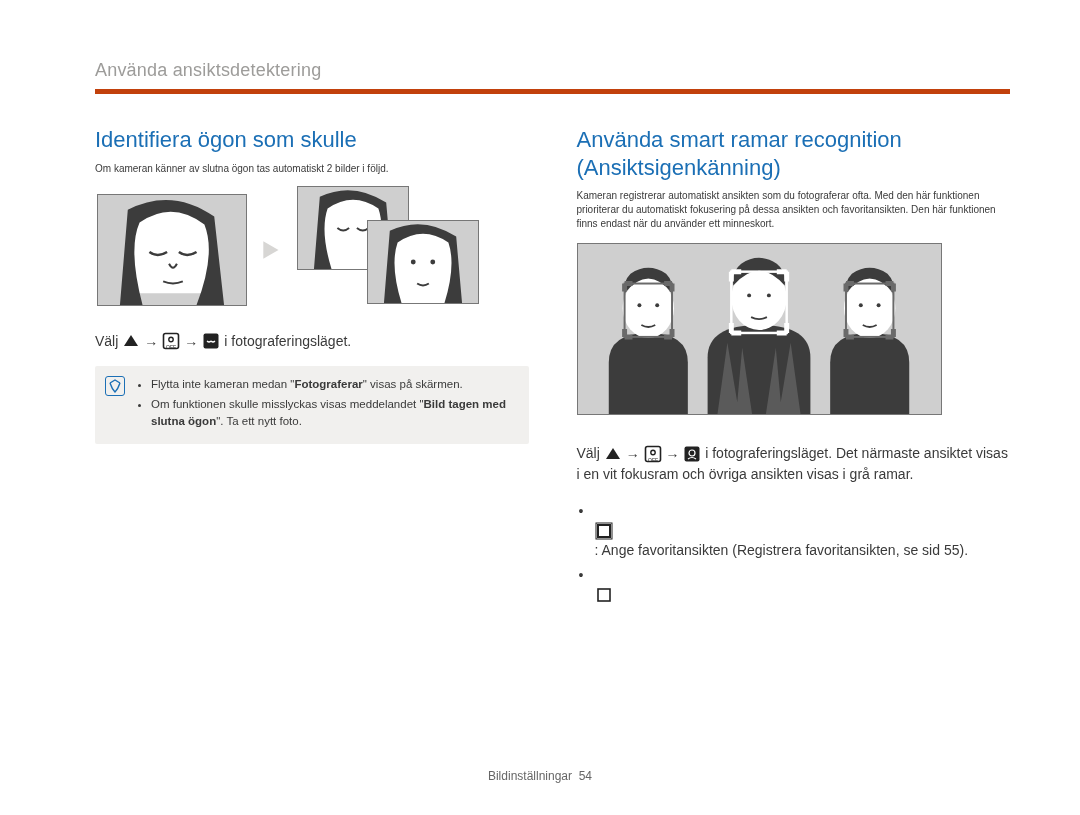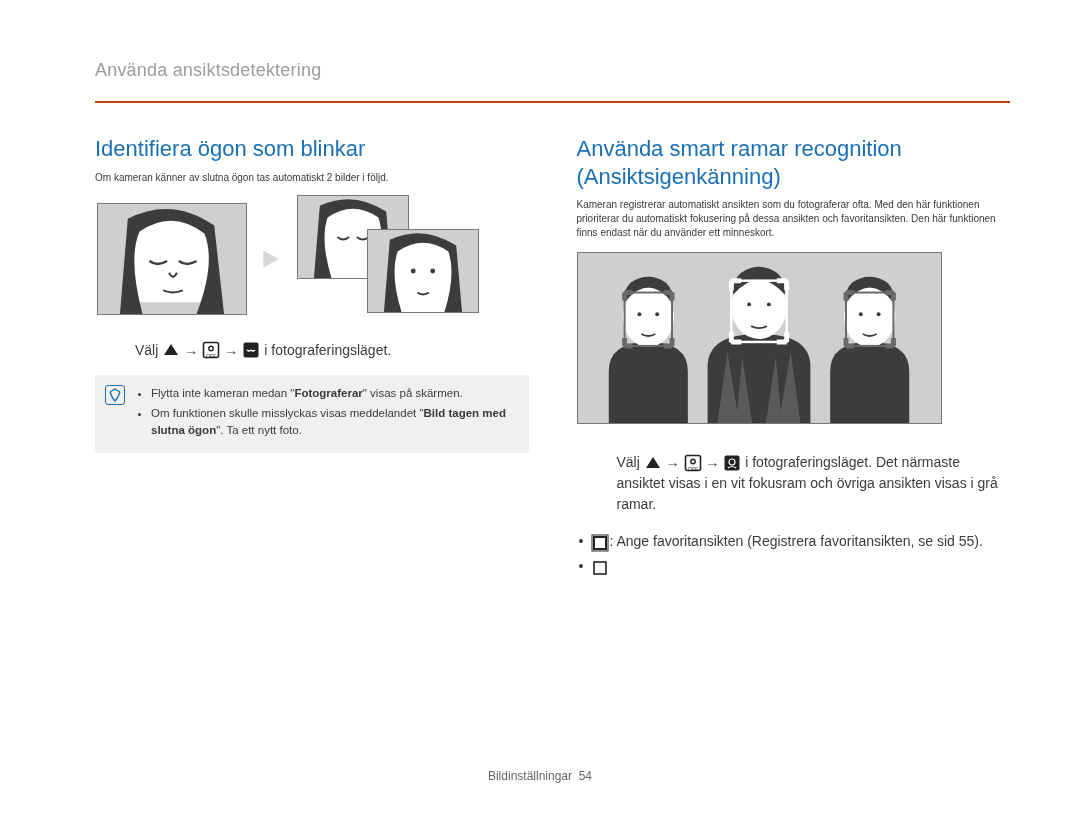--- a/index.html
+++ b/index.html
@@ -8,22 +8,22 @@
     width: 1080px;
     height: 815px;
     padding: 60px 70px 30px 95px;
     position: relative;
   }
   .breadcrumb {
     font-size: 18px;
     font-weight: 300;
     color: #9d9c9a;
     letter-spacing: 0.2px;
-    border-bottom: 2px solid #c2410c;
-    padding-bottom: 20px;
+    border-bottom: 5px solid #c2410c;
+    padding-bottom: 8px;
     margin-bottom: 32px;
     font-family: "Helvetica Neue", Arial, sans-serif;
     font-stretch: condensed;
   }
   .columns {
     display: flex;
     gap: 48px;
   }
   .col {
     flex: 1 1 0;
@@ -78,21 +78,20 @@
   }
   .instr-line {
     font-size: 14px;
     color: #3a3a3a;
     display: flex;
     align-items: center;
     flex-wrap: wrap;
     gap: 4px;
     margin-top: 6px;
     margin-bottom: 16px;
-    margin-left: 40px;
   }
   .inline-icon {
     display: inline-flex;
     width: 18px;
     height: 18px;
     vertical-align: middle;
   }
   .note-box {
     background: #f1f0ee;
     border-radius: 2px;
@@ -132,21 +131,22 @@
   .bullets {
     font-size: 14px;
     color: #3a3a3a;
     line-height: 1.5;
     padding-left: 18px;
   }
   .bullets li {
     list-style: disc;
     margin-bottom: 4px;
     display: flex;
-    align-items: flex-end;
+    align-items: flex-start;
+    flex-direction: column;
   }
   .bullets li::before {
     content: "•";
     margin-left: -16px;
     margin-right: 8px;
   }
   .footer {
     position: absolute;
     bottom: 32px;
     left: 0;
@@ -160,21 +160,21 @@
 </style>
 </head>
 <body>
 
 <div class="page">
   <div class="breadcrumb">Använda ansiktsdetektering</div>
 
   <div class="columns">
 
     <div class="col">
-      <h2 class="section-heading">Identifiera ögon som blinkar</h2>
+      <h2 class="section-heading">Identifiera ögon som skulle</h2>
       <p class="body">Om kameran känner av slutna ögon tas automatiskt 2 bilder i följd.</p>
 
       <div class="img-row">
         <div class="face-frame">
           <svg class="face-svg" viewBox="0 0 150 112">
             <rect width="150" height="112" fill="#cfcfcf"></rect>
             <path d="M 40 20 Q 75 -5 110 25 Q 125 55 115 100 L 35 100 Q 25 55 40 20 Z" fill="#ffffff"></path>
             <path d="M 30 15 Q 75 -8 118 22 L 128 112 L 100 112 Q 120 60 108 30 Q 75 5 42 28 Q 30 55 45 112 L 22 112 Z" fill="#3c3c3c"></path>
             <path d="M52 58 Q60 64 70 58" stroke="#3c3c3c" stroke-width="2.5" fill="none"></path>
             <path d="M82 58 Q90 64 100 58" stroke="#3c3c3c" stroke-width="2.5" fill="none"></path>

